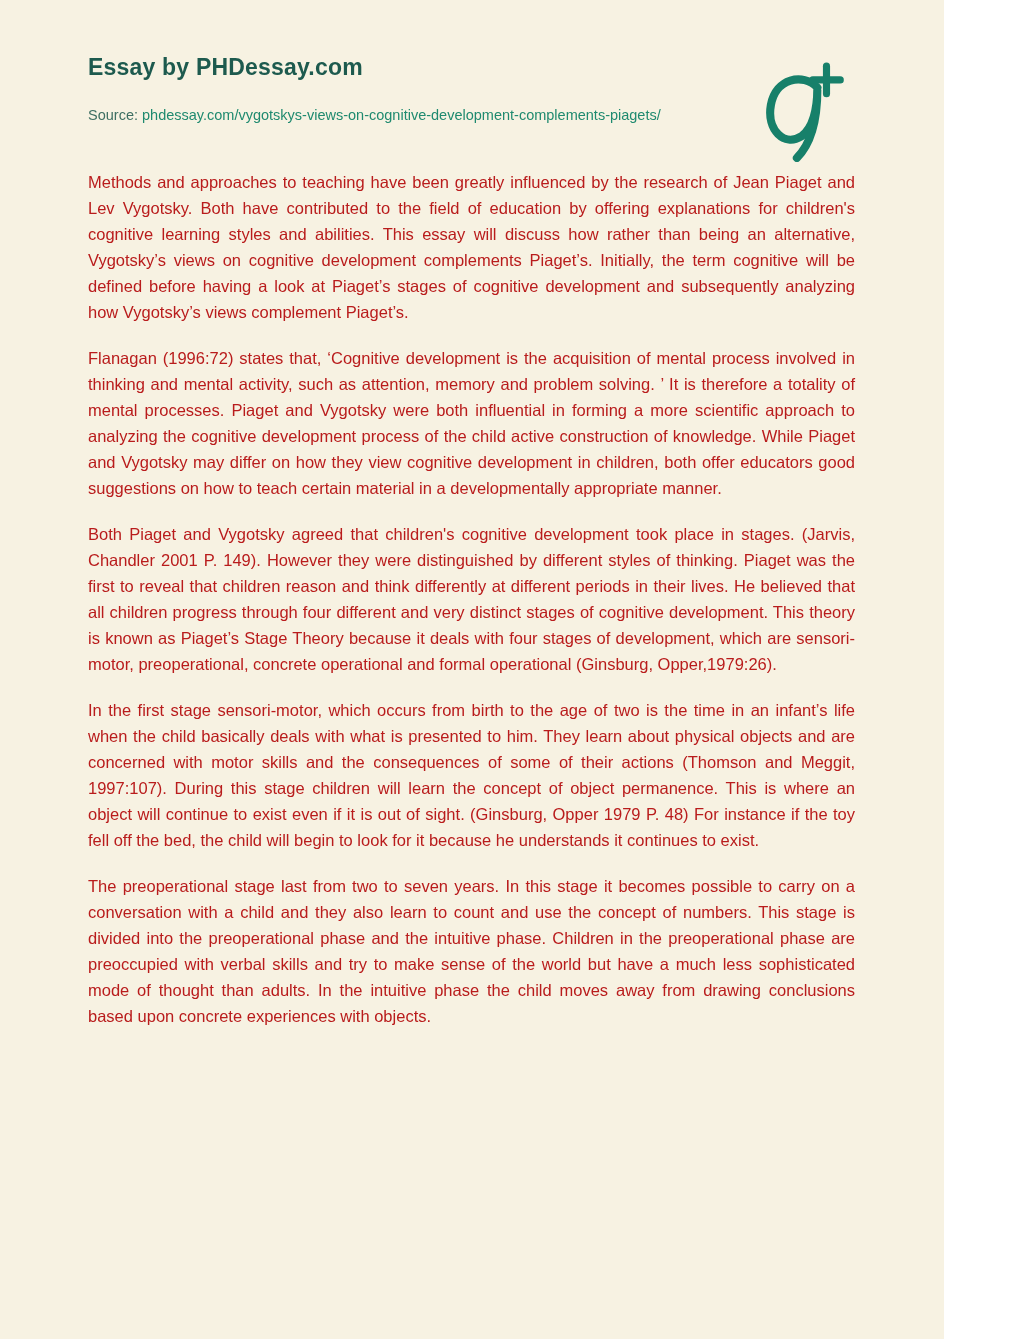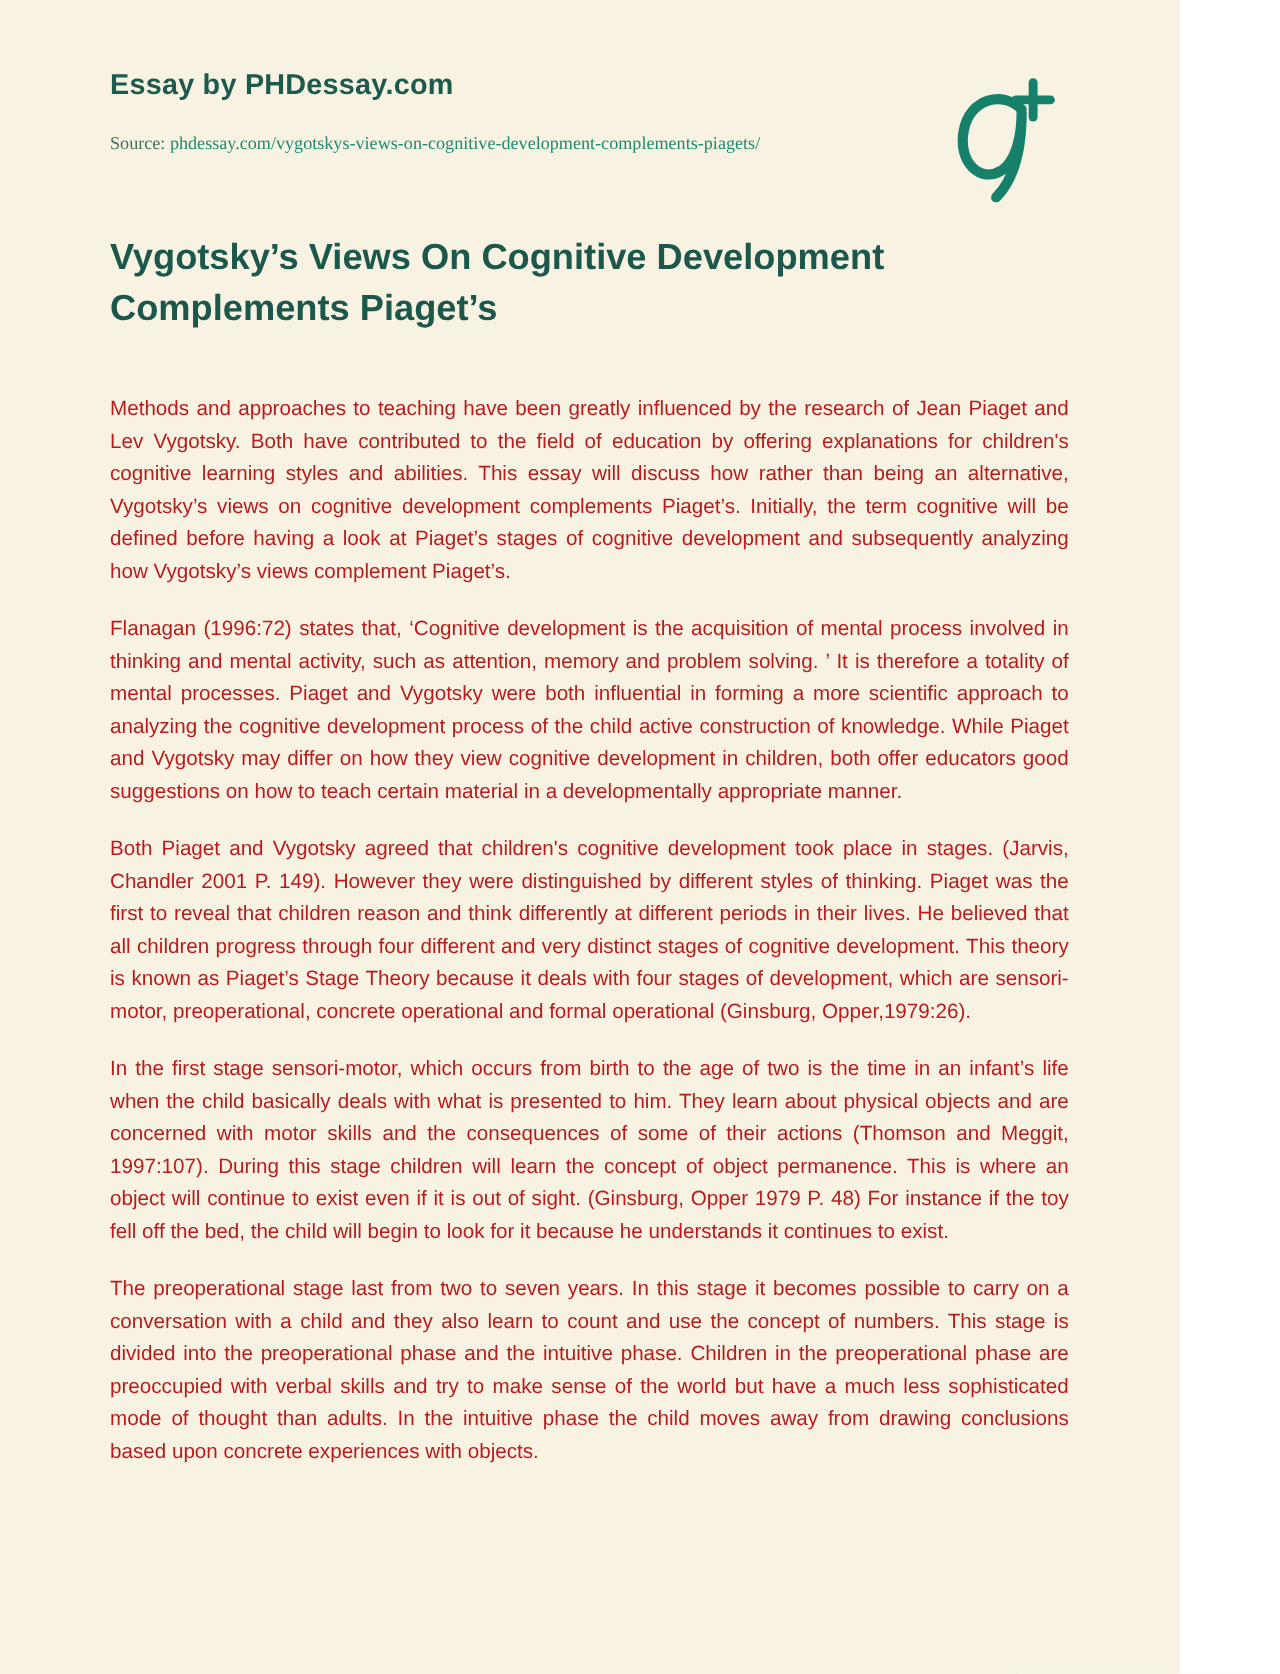--- a/index.html
+++ b/index.html
@@ -24,21 +24,20 @@
     font-size: 23px;
     font-weight: 700;
     letter-spacing: 0.2px;
     color: #1d5a4e;
     margin: 0 0 26px 0;
   }
   .source-line {
     font-size: 14.5px;
     color: #3e6f62;
     margin: 0;
-    font-family: Liberation Serif, serif;
   }
   .source-line a {
     color: #1f8a6f;
     text-decoration: none;
     cursor: pointer;
   }
   .logo {
     position: absolute;
     top: 58px;
     right: 92px;
@@ -76,21 +75,20 @@
       <path d="M61.5 20.5 L88.5 20.5" stroke="#17806a" stroke-width="7" stroke-linecap="round"></path>
     </svg>
   </div>
 
   <div class="content">
 
     <h2 class="site-title">Essay by PHDessay.com</h2>
 
     <p class="source-line"><span>Source:</span> <a>phdessay.com/vygotskys-views-on-cognitive-development-complements-piagets/</a></p>
 
-    <h1 class="essay-title">Vygotsky’s Views On Cognitive Development Complements Piaget’s</h1>
 
     <div class="body-text">
       <p>Methods and approaches to teaching have been greatly influenced by the research of Jean Piaget and Lev Vygotsky. Both have contributed to the field of education by offering explanations for children's cognitive learning styles and abilities. This essay will discuss how rather than being an alternative, Vygotsky’s views on cognitive development complements Piaget’s. Initially, the term cognitive will be defined before having a look at Piaget’s stages of cognitive development and subsequently analyzing how Vygotsky’s views complement Piaget’s.</p>
       <p>Flanagan (1996:72) states that, ‘Cognitive development is the acquisition of mental process involved in thinking and mental activity, such as attention, memory and problem solving. ’ It is therefore a totality of mental processes. Piaget and Vygotsky were both influential in forming a more scientific approach to analyzing the cognitive development process of the child active construction of knowledge. While Piaget and Vygotsky may differ on how they view cognitive development in children, both offer educators good suggestions on how to teach certain material in a developmentally appropriate manner.</p>
       <p>Both Piaget and Vygotsky agreed that children's cognitive development took place in stages. (Jarvis, Chandler 2001 P. 149). However they were distinguished by different styles of thinking. Piaget was the first to reveal that children reason and think differently at different periods in their lives. He believed that all children progress through four different and very distinct stages of cognitive development. This theory is known as Piaget’s Stage Theory because it deals with four stages of development, which are sensori-motor, preoperational, concrete operational and formal operational (Ginsburg, Opper,1979:26).</p>
       <p>In the first stage sensori-motor, which occurs from birth to the age of two is the time in an infant’s life when the child basically deals with what is presented to him. They learn about physical objects and are concerned with motor skills and the consequences of some of their actions (Thomson and Meggit, 1997:107). During this stage children will learn the concept of object permanence. This is where an object will continue to exist even if it is out of sight. (Ginsburg, Opper 1979 P. 48) For instance if the toy fell off the bed, the child will begin to look for it because he understands it continues to exist.</p>
       <p>The preoperational stage last from two to seven years. In this stage it becomes possible to carry on a conversation with a child and they also learn to count and use the concept of numbers. This stage is divided into the preoperational phase and the intuitive phase. Children in the preoperational phase are preoccupied with verbal skills and try to make sense of the world but have a much less sophisticated mode of thought than adults. In the intuitive phase the child moves away from drawing conclusions based upon concrete experiences with objects.</p>
     </div>
 
   </div>

